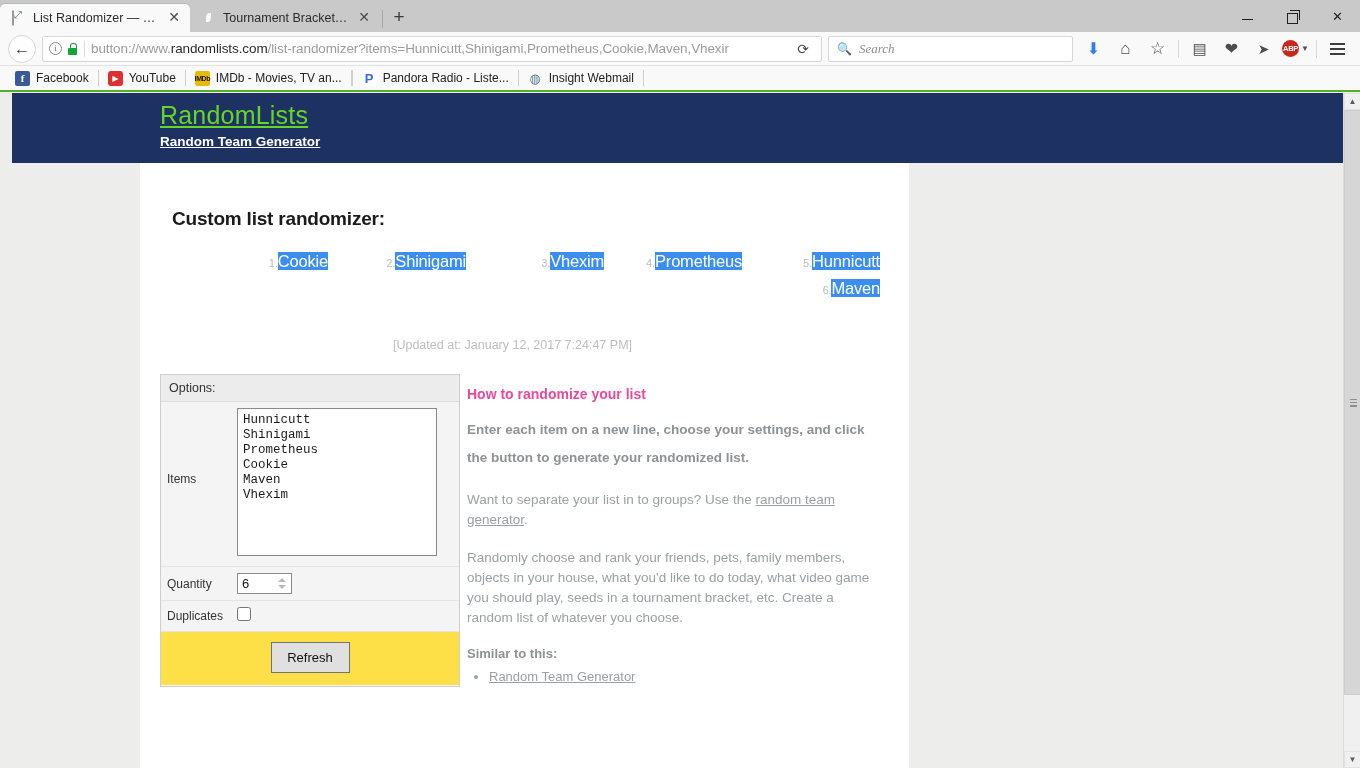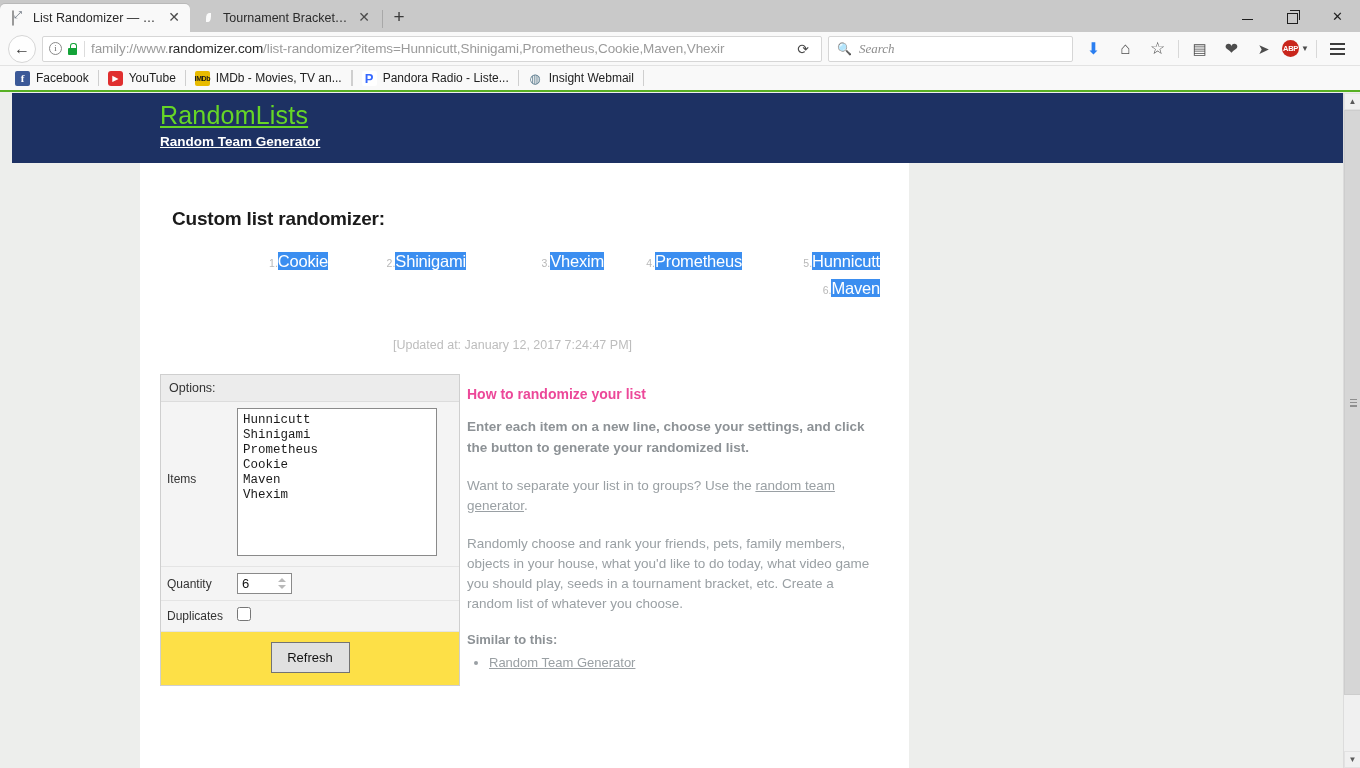--- a/index.html
+++ b/index.html
@@ -217,21 +217,21 @@
   input.dup { width:14px; height:14px; margin:0; }
   .opt-footer { padding:10px 0 12px 0; text-align:center; background:#fde047; }
   button.refresh {
     width:79px; height:31px; background:#e0e0e0; border:1px solid #737373;
     font-size:13px; color:#111; cursor:pointer; font-family:"Liberation Sans",sans-serif;
   }
 
   .help { width:412px; padding-top:4px; }
   .help h2 { margin:8px 0 14px 0; font-size:14px; color:#ec4899; font-weight:bold; }
   .help p.lead {
-    margin:0 0 18px 0; font-size:13.5px; color:#8d9296; font-weight:bold; line-height:21px;
+    margin:0 0 18px 0; font-size:13.5px; color:#8d9296; font-weight:bold; line-height:28px;
   }
   .help p { margin:0 0 18px 0; font-size:13.5px; color:#9aa0a4; line-height:20px; }
   .help a { color:#9aa0a4; text-decoration:underline; }
   .help h3 { margin:0 0 6px 0; font-size:13px; color:#8d9296; font-weight:bold; }
   .help ul { margin:0; padding-left:22px; }
   .help li { font-size:13px; color:#9aa0a4; line-height:20px; }
   .help li a { color:#9aa0a4; }
 
   
   .vscroll {
@@ -285,21 +285,21 @@
   </div>
 
   <div class="navbar">
     <div class="navbtn back">←</div>
     <div class="urlbar">
       <span class="ident">
         <span class="info-ic">i</span>
         <span class="lock-ic"></span>
       </span>
       <span class="url-sep"></span>
-      <span class="url-text"><span>family://www.</span><b>randomizer.com</b><span>/list-randomizer?items=Hunnicutt,Shinigami,Prometheus,Cookie,Maven,Vhexir</span></span>
+      <span class="url-text"><span>button://www.</span><b>randomlists.com</b><span>/list-randomizer?items=Hunnicutt,Shinigami,Prometheus,Cookie,Maven,Vhexir</span></span>
       <span class="url-reload">⟳</span>
     </div>
     <div class="searchbar">
       <span class="sg">🔍</span>
       <span class="sp">Search</span>
     </div>
     <div class="toolicons">
       <div class="ti" style="color:#2a7ef0;font-size:16px;">⬇</div>
       <div class="ti" style="font-size:17px;">⌂</div>
       <div class="ti" style="font-size:17px;">☆</div>

